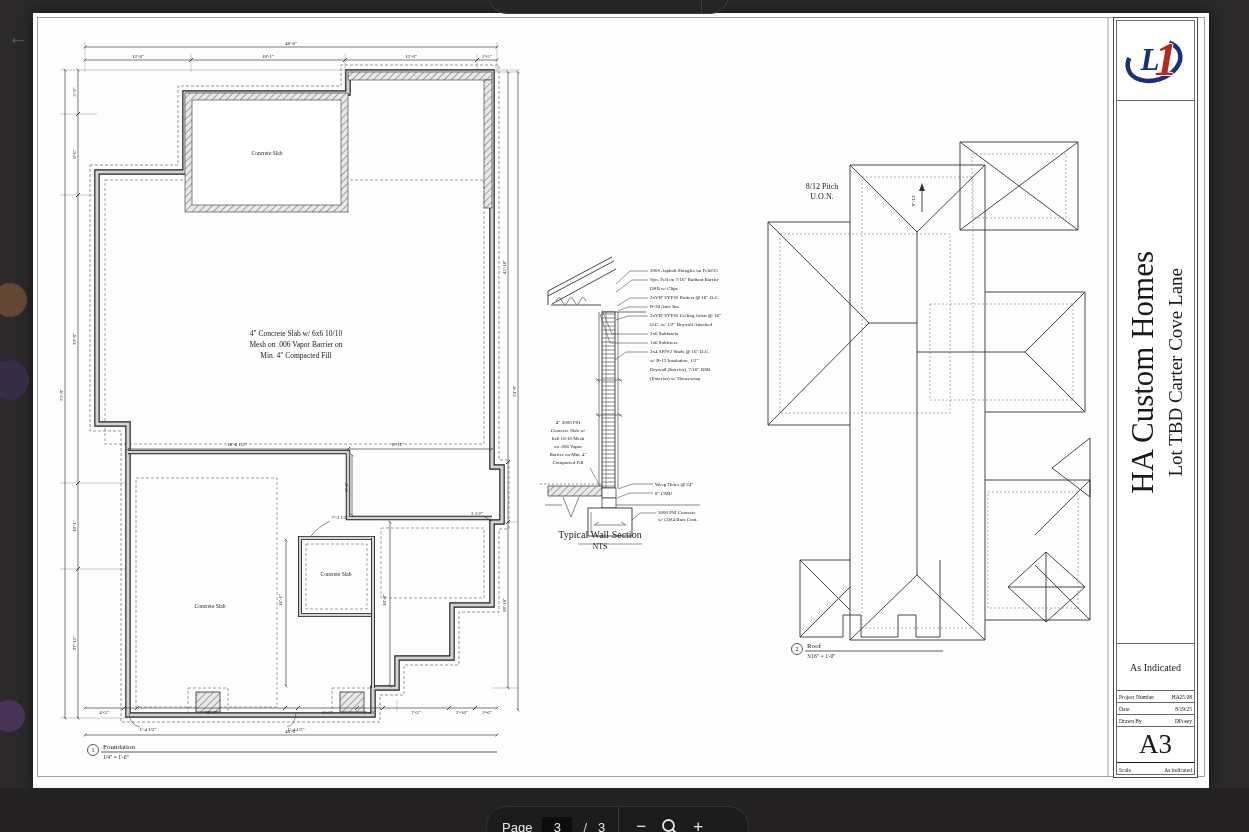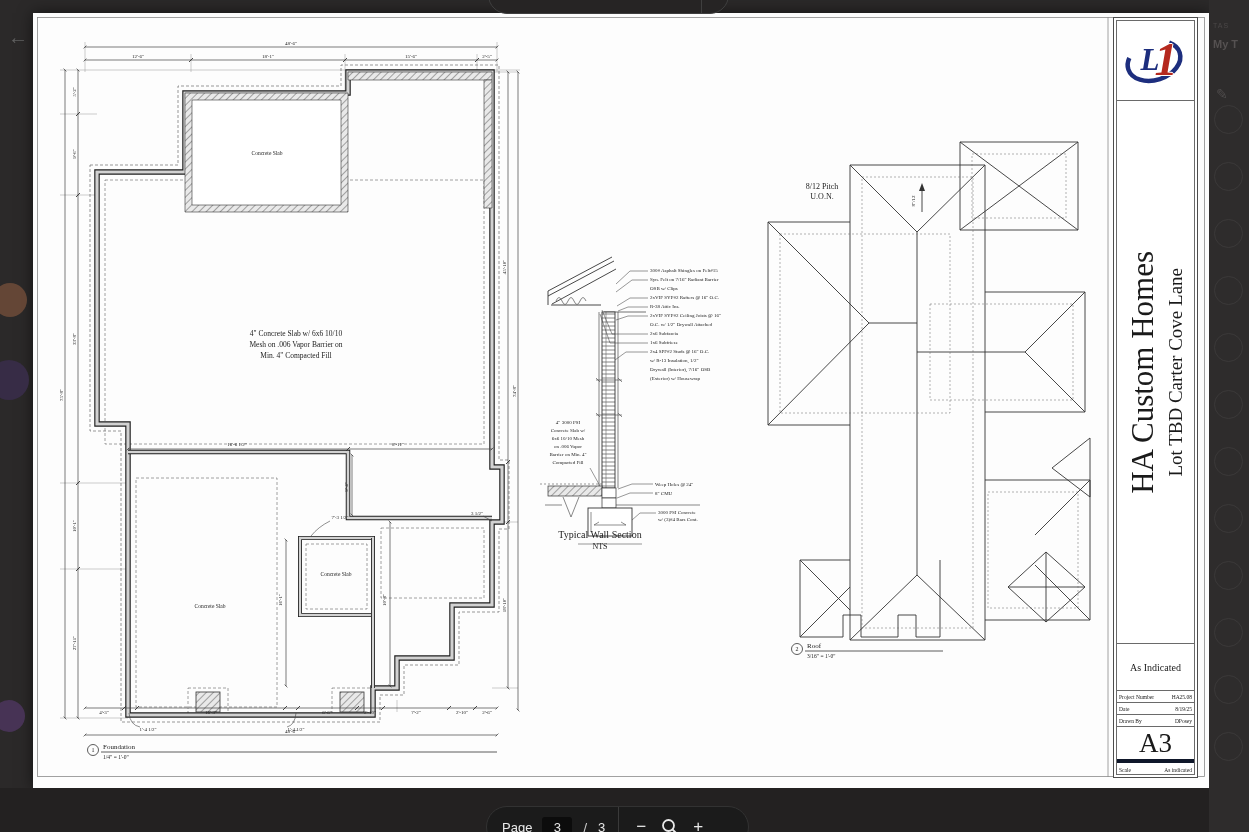--- a/index.html
+++ b/index.html
@@ -47,21 +47,21 @@
   #tbNames{top:81px;height:542px;border-bottom:1px solid #6a6a6a;display:flex;flex-direction:row;
     align-items:center;justify-content:center;gap:4px;}
   .vt{writing-mode:vertical-rl;transform:rotate(180deg);white-space:nowrap;text-align:center;}
   #tbCompany{font-size:31px;}
   #tbProject{font-size:19px;}
   #tbAsInd{top:623px;height:47px;border-bottom:1px solid #6a6a6a;display:flex;align-items:center;
     justify-content:center;font-size:10px;}
   .tbRow{height:12px;border-bottom:1px solid #6a6a6a;display:flex;align-items:center;
     justify-content:space-between;font-size:5.5px;padding:0 2px;}
   #tbRow0{top:670px;} #tbRow1{top:682px;} #tbRow2{top:694px;}
-  #tbA3{top:706px;height:36px;border-bottom:4px solid #0f172a;display:flex;align-items:center;
+  #tbA3{top:706px;height:36px;border-bottom:1px solid #0f172a;display:flex;align-items:center;
     justify-content:center;font-size:27px;}
   #tbScale{top:742px;height:13px;display:flex;align-items:center;justify-content:space-between;
     font-size:5.5px;padding:0 2px;}
   
   #l1box{position:relative;width:64px;height:60px;}
   .lgL{position:absolute;left:17px;top:11px;font-size:31px;font-weight:bold;font-style:italic;
     color:#1d2e7e;text-shadow:1px 0 #fff,-1px 0 #fff,0 1px #fff,0 -1px #fff;}
   .lg1{position:absolute;left:31px;top:2px;font-size:46px;font-weight:bold;font-style:italic;
     color:#b5281e;text-shadow:1px 0 #fff,-1px 0 #fff,0 1px #fff,0 -1px #fff;}
 
@@ -398,39 +398,20 @@
   <div id="av2" class="abs avatar"></div>
   <div id="av3" class="abs avatar"></div>
 
   <div id="bottomStrip" class="abs">
     
     
     
     
   </div>
 
-  <div id="rightSidebar" class="abs">
-    <div id="sbTextTop" class="abs">TAS</div>
-    <div id="sbTextBold" class="abs">My T</div>
-    <div id="sbPencil" class="abs">✎</div>
-    <div>
-        <div class="rcirc" style="top: 105px;"></div>
-        <div class="rcirc" style="top: 162px;"></div>
-        <div class="rcirc" style="top: 219px;"></div>
-        <div class="rcirc" style="top: 276px;"></div>
-        <div class="rcirc" style="top: 333px;"></div>
-        <div class="rcirc" style="top: 390px;"></div>
-        <div class="rcirc" style="top: 447px;"></div>
-        <div class="rcirc" style="top: 504px;"></div>
-        <div class="rcirc" style="top: 561px;"></div>
-        <div class="rcirc" style="top: 618px;"></div>
-        <div class="rcirc" style="top: 675px;"></div>
-        <div class="rcirc" style="top: 732px;"></div>
-      </div>
-  </div>
 
   <div id="topBar" class="abs">
     <div id="topBarDivider" class="abs"></div>
   </div>
 
   <div id="bottomBar" class="abs">
     <span style="margin-left:15px;">Page</span>
     <div id="pageInput">3</div>
     <span style="margin-left:11px;color:#cfcfcf;">/</span>
     <span style="margin-left:11px;">3</span>

